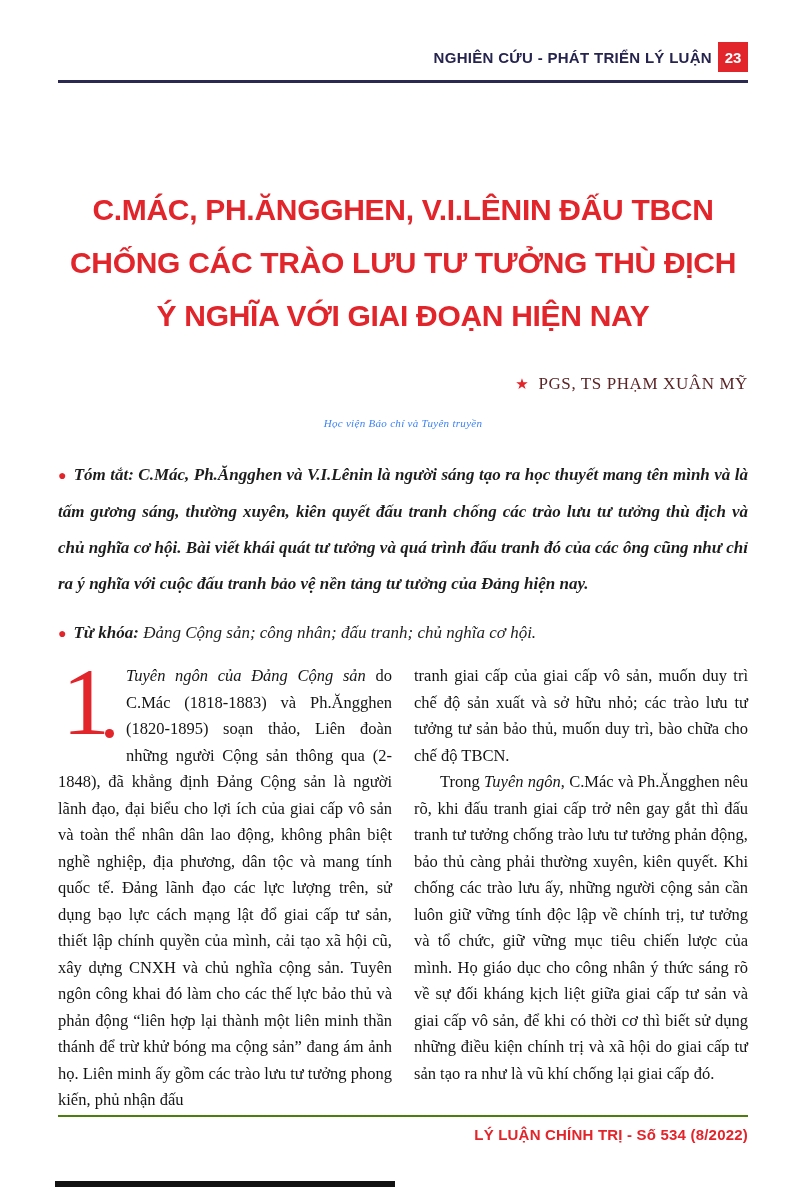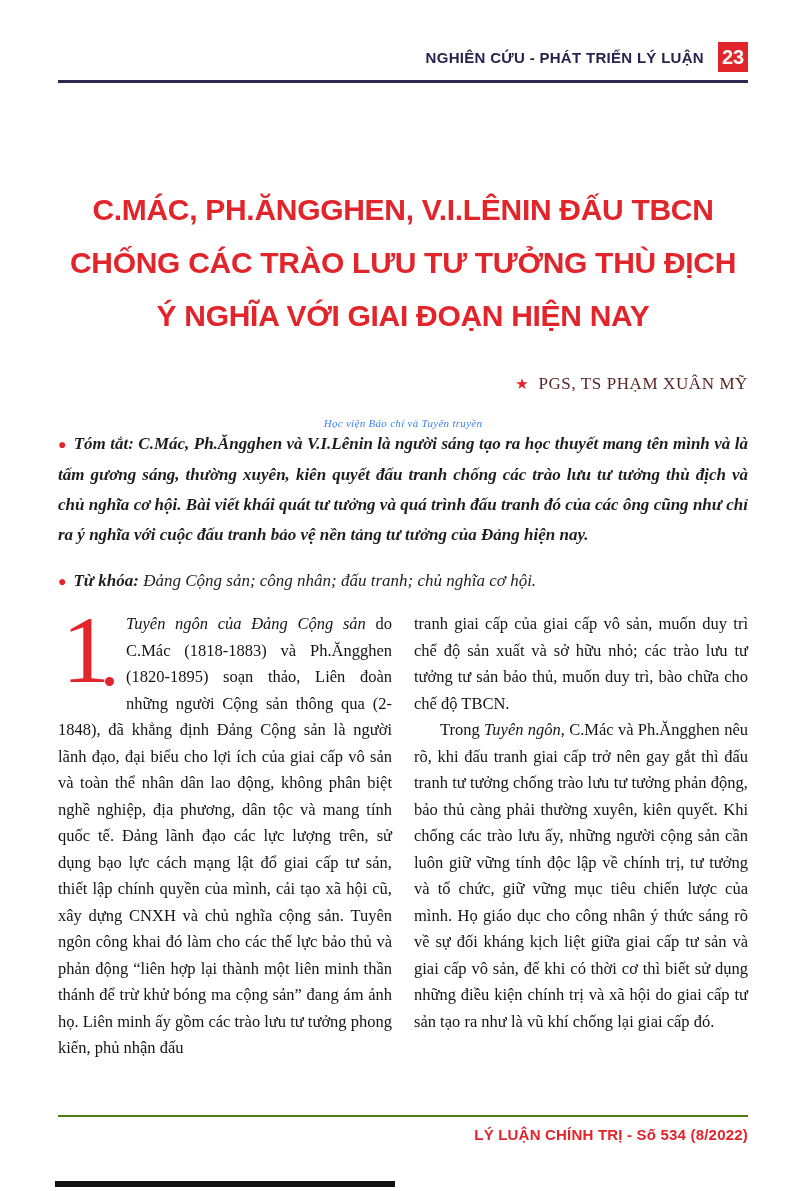--- a/index.html
+++ b/index.html
@@ -14,37 +14,37 @@
     color: #161616;
     overflow: hidden;
   }
   .content { padding: 42px 58px 0 58px; }
 
   
   .header-row {
     display: flex;
     justify-content: flex-end;
     align-items: center;
-    gap: 14px;
+    gap: 6px;
   }
   .section-title {
     font-family: "Liberation Sans", sans-serif;
     font-weight: bold;
     font-size: 15px;
     letter-spacing: 0.3px;
     color: #26244e;
   }
   .page-number {
     width: 30px; height: 30px;
     background: #e2242b;
     color: #ffffff;
     display: flex; align-items: center; justify-content: center;
     font-family: "Liberation Sans", sans-serif;
     font-weight: bold;
-    font-size: 20px;
+    font-size: 15px;
   }
   .header-rule {
     margin-top: 8px;
     height: 3px;
     background: #2a2950;
   }
 
   
   .article-title {
     margin-top: 100px;
@@ -70,24 +70,25 @@
   .affiliation {
     margin-top: 23px;
     font-style: italic;
     font-size: 11px;
     color: #3b82f6;
     letter-spacing: 0.3px;
   }
 
   
   .abstract {
+    margin-top: 28px;
     font-style: italic;
     font-weight: bold;
     font-size: 17px;
-    line-height: 30px;
+    line-height: 36px;
     text-align: justify;
     color: #1d1d1d;
   }
   .keywords {
     margin-top: 18px;
     font-style: italic;
     font-size: 17px;
     line-height: 26px;
     color: #1d1d1d;
   }

